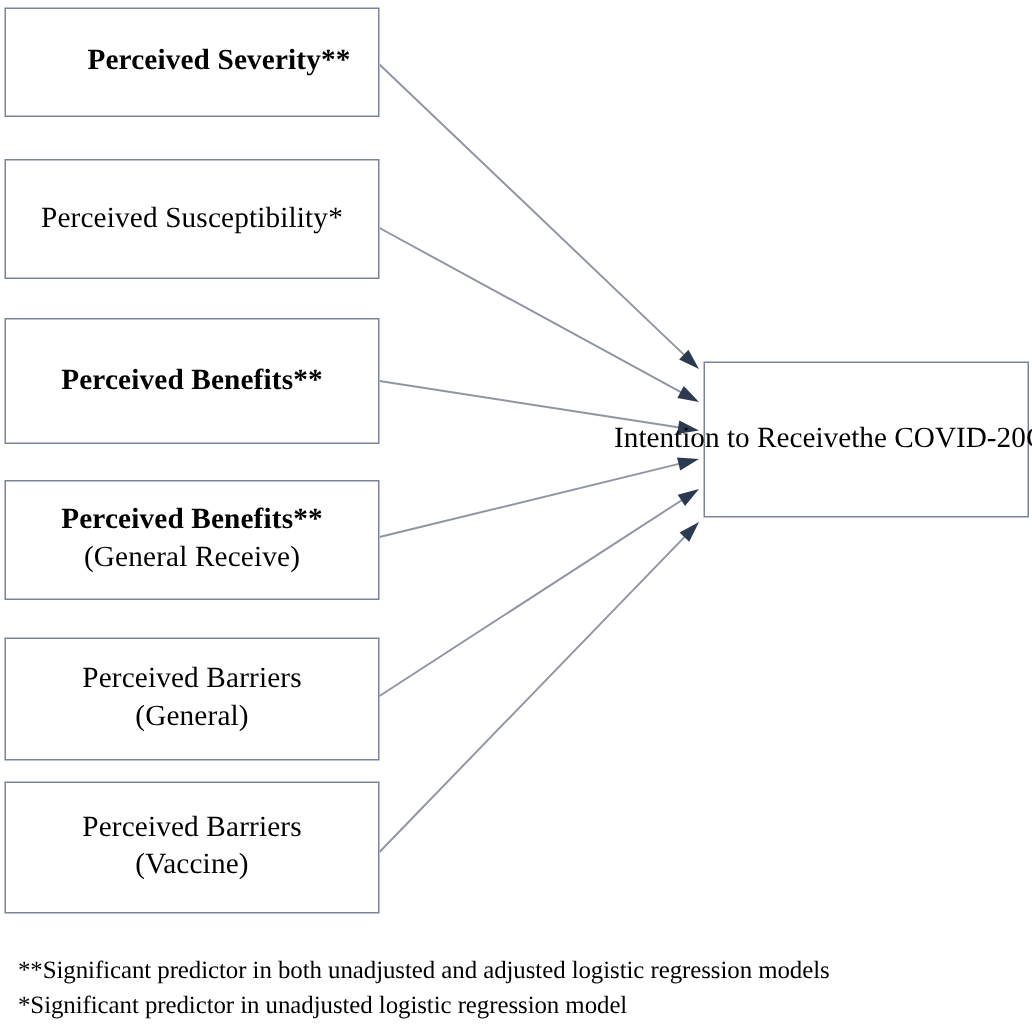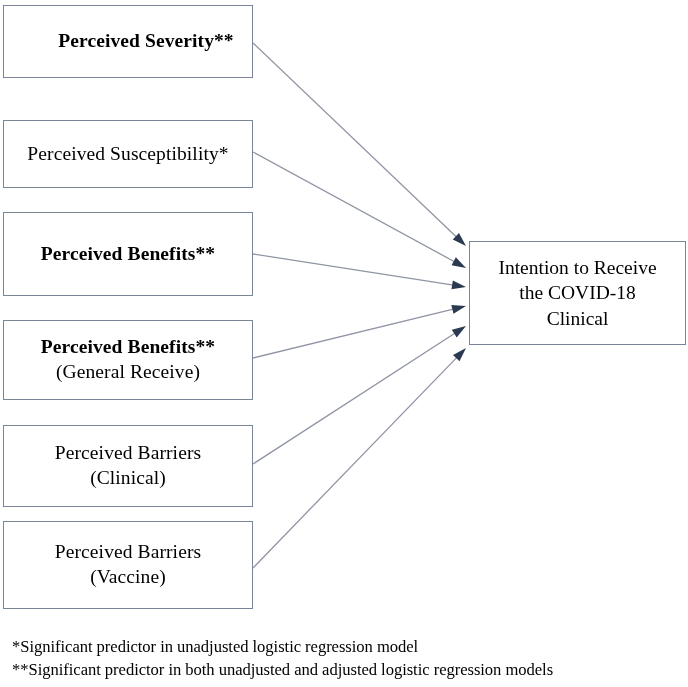--- a/index.html
+++ b/index.html
@@ -46,21 +46,21 @@
   }
   .node-line.bold {
     font-weight: bold;
   }
   .outcome-box {
     position: absolute;
     box-sizing: border-box;
     border: 1.6px solid #7a8499;
     background: #ffffff;
     display: flex;
-    flex-direction: column;
+    flex-direction: row;
     align-items: center;
     justify-content: center;
     text-align: center;
     line-height: 1.3;
   }
   .outcome-line {
     display: block;
     white-space: nowrap;
     font-size: 19.5px;
   }
@@ -96,48 +96,48 @@
       <polygon points="466,326 456.6972955445294,337.38901619167206 451.8036238233543,329.8357402742061" fill="#2b3a50"></polygon>
       <line x1="253" y1="568" x2="458.3485693492378" y2="355.90288611815816" stroke="#8f95a3" stroke-width="1.3"></line>
       <polygon points="466,348 459.49481440191283,361.188349416604 453.0288166688743,354.92808797507126" fill="#2b3a50"></polygon>
     </svg>
 
   <div class="node-box" style="left: 3px; top: 5px; width: 250px; height: 73px; padding-left: 36px;">
     <span class="node-line bold">Perceived Severity**</span>
 
   </div>
 
-  <div class="node-box" style="left: 3px; top: 120px; width: 250px; height: 68px; text-align: center;">
+  <div class="node-box" style="left: 3px; top: 106px; width: 250px; height: 80px; text-align: center;">
     <span class="node-line">Perceived Susceptibility*</span>
 
   </div>
 
   <div class="node-box" style="left: 3px; top: 212px; width: 250px; height: 84px;">
     <span class="node-line bold">Perceived Benefits**</span>
   </div>
 
   <div class="node-box" style="left: 3px; top: 320px; width: 250px; height: 80px;">
     <span class="node-line bold">Perceived Benefits**</span>
     <span class="node-line">(General Receive)</span>
   </div>
 
   <div class="node-box" style="left: 3px; top: 425px; width: 250px; height: 82px;">
     <span class="node-line">Perceived Barriers</span>
-    <span class="node-line">(Clinical)</span>
+    <span class="node-line">(General)</span>
   </div>
 
   <div class="node-box" style="left: 3px; top: 521px; width: 250px; height: 88px;">
     <span class="node-line">Perceived Barriers</span>
     <span class="node-line">(Vaccine)</span>
   </div>
 
   <div class="outcome-box" id="outcome-box" style="left: 469px; top: 241px; width: 217px; height: 104px;">
     <span class="outcome-line">Intention to Receive</span>
-    <span class="outcome-line">the COVID-18</span>
+    <span class="outcome-line">the COVID-20</span>
     <span class="outcome-line">Clinical</span>
   </div>
 
   <div class="footnotes">
+    <span class="footnote">**Significant predictor in both unadjusted and adjusted logistic regression models</span>
     <span class="footnote">*Significant predictor in unadjusted logistic regression model</span>
-    <span class="footnote">**Significant predictor in both unadjusted and adjusted logistic regression models</span>
   </div>
 
 </div>
 
 </body></html>

